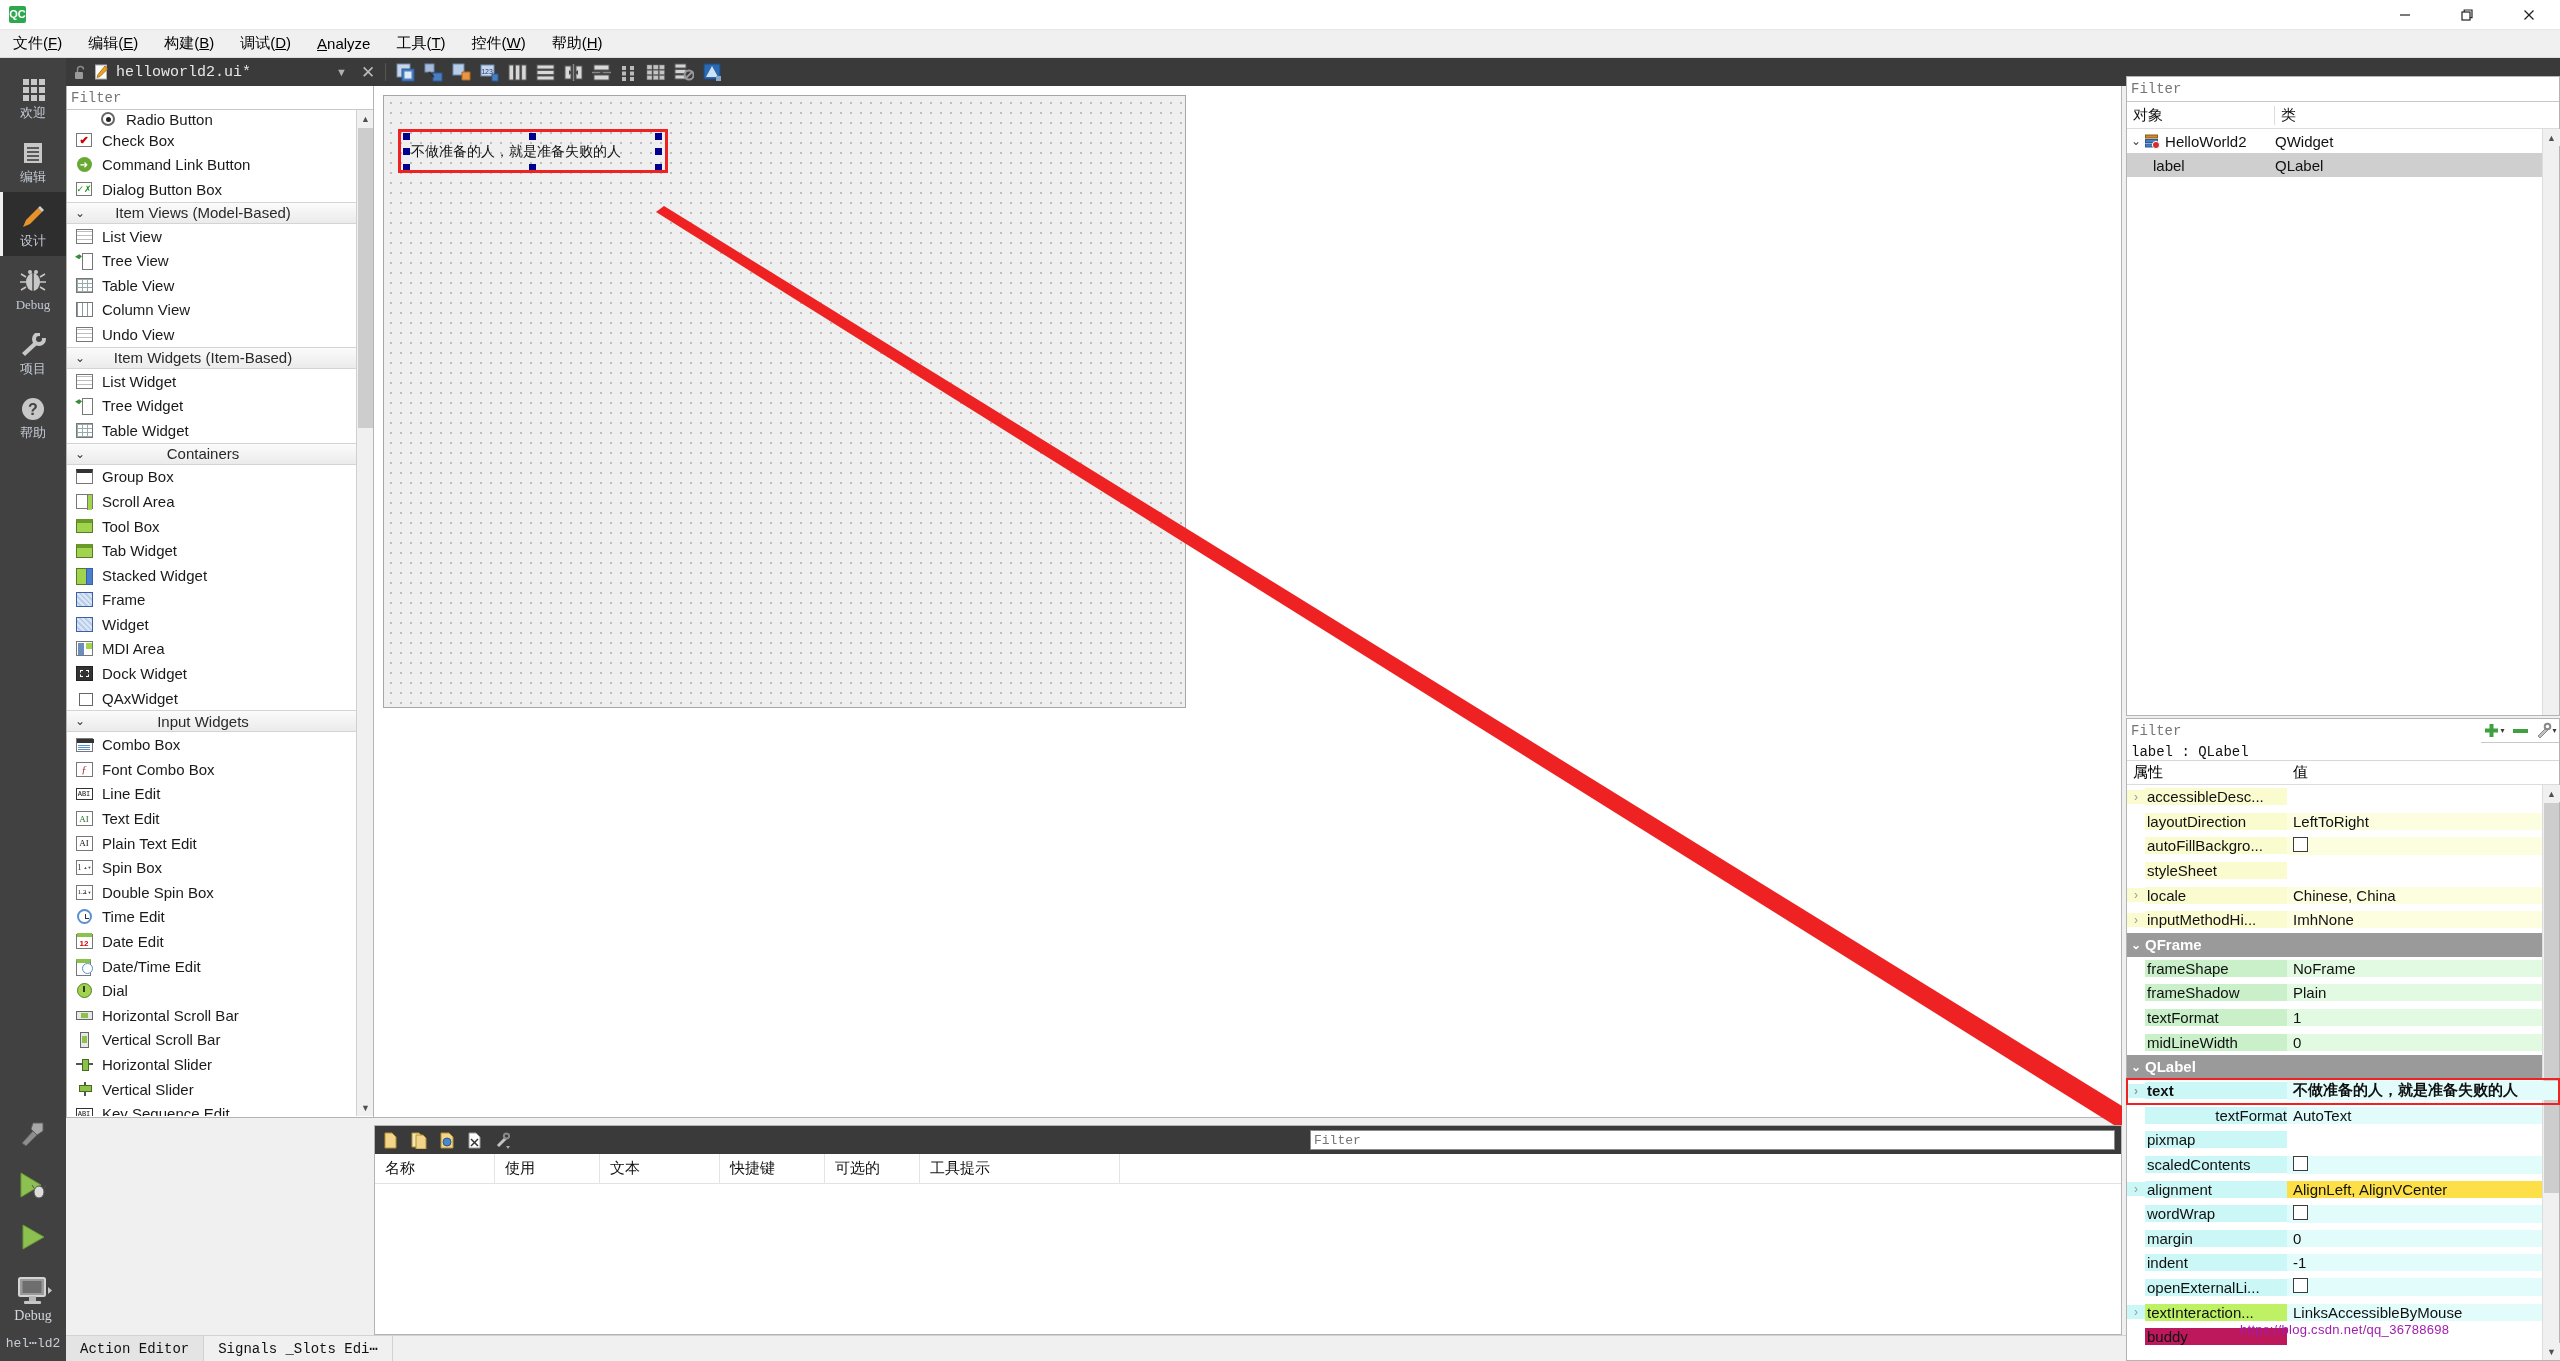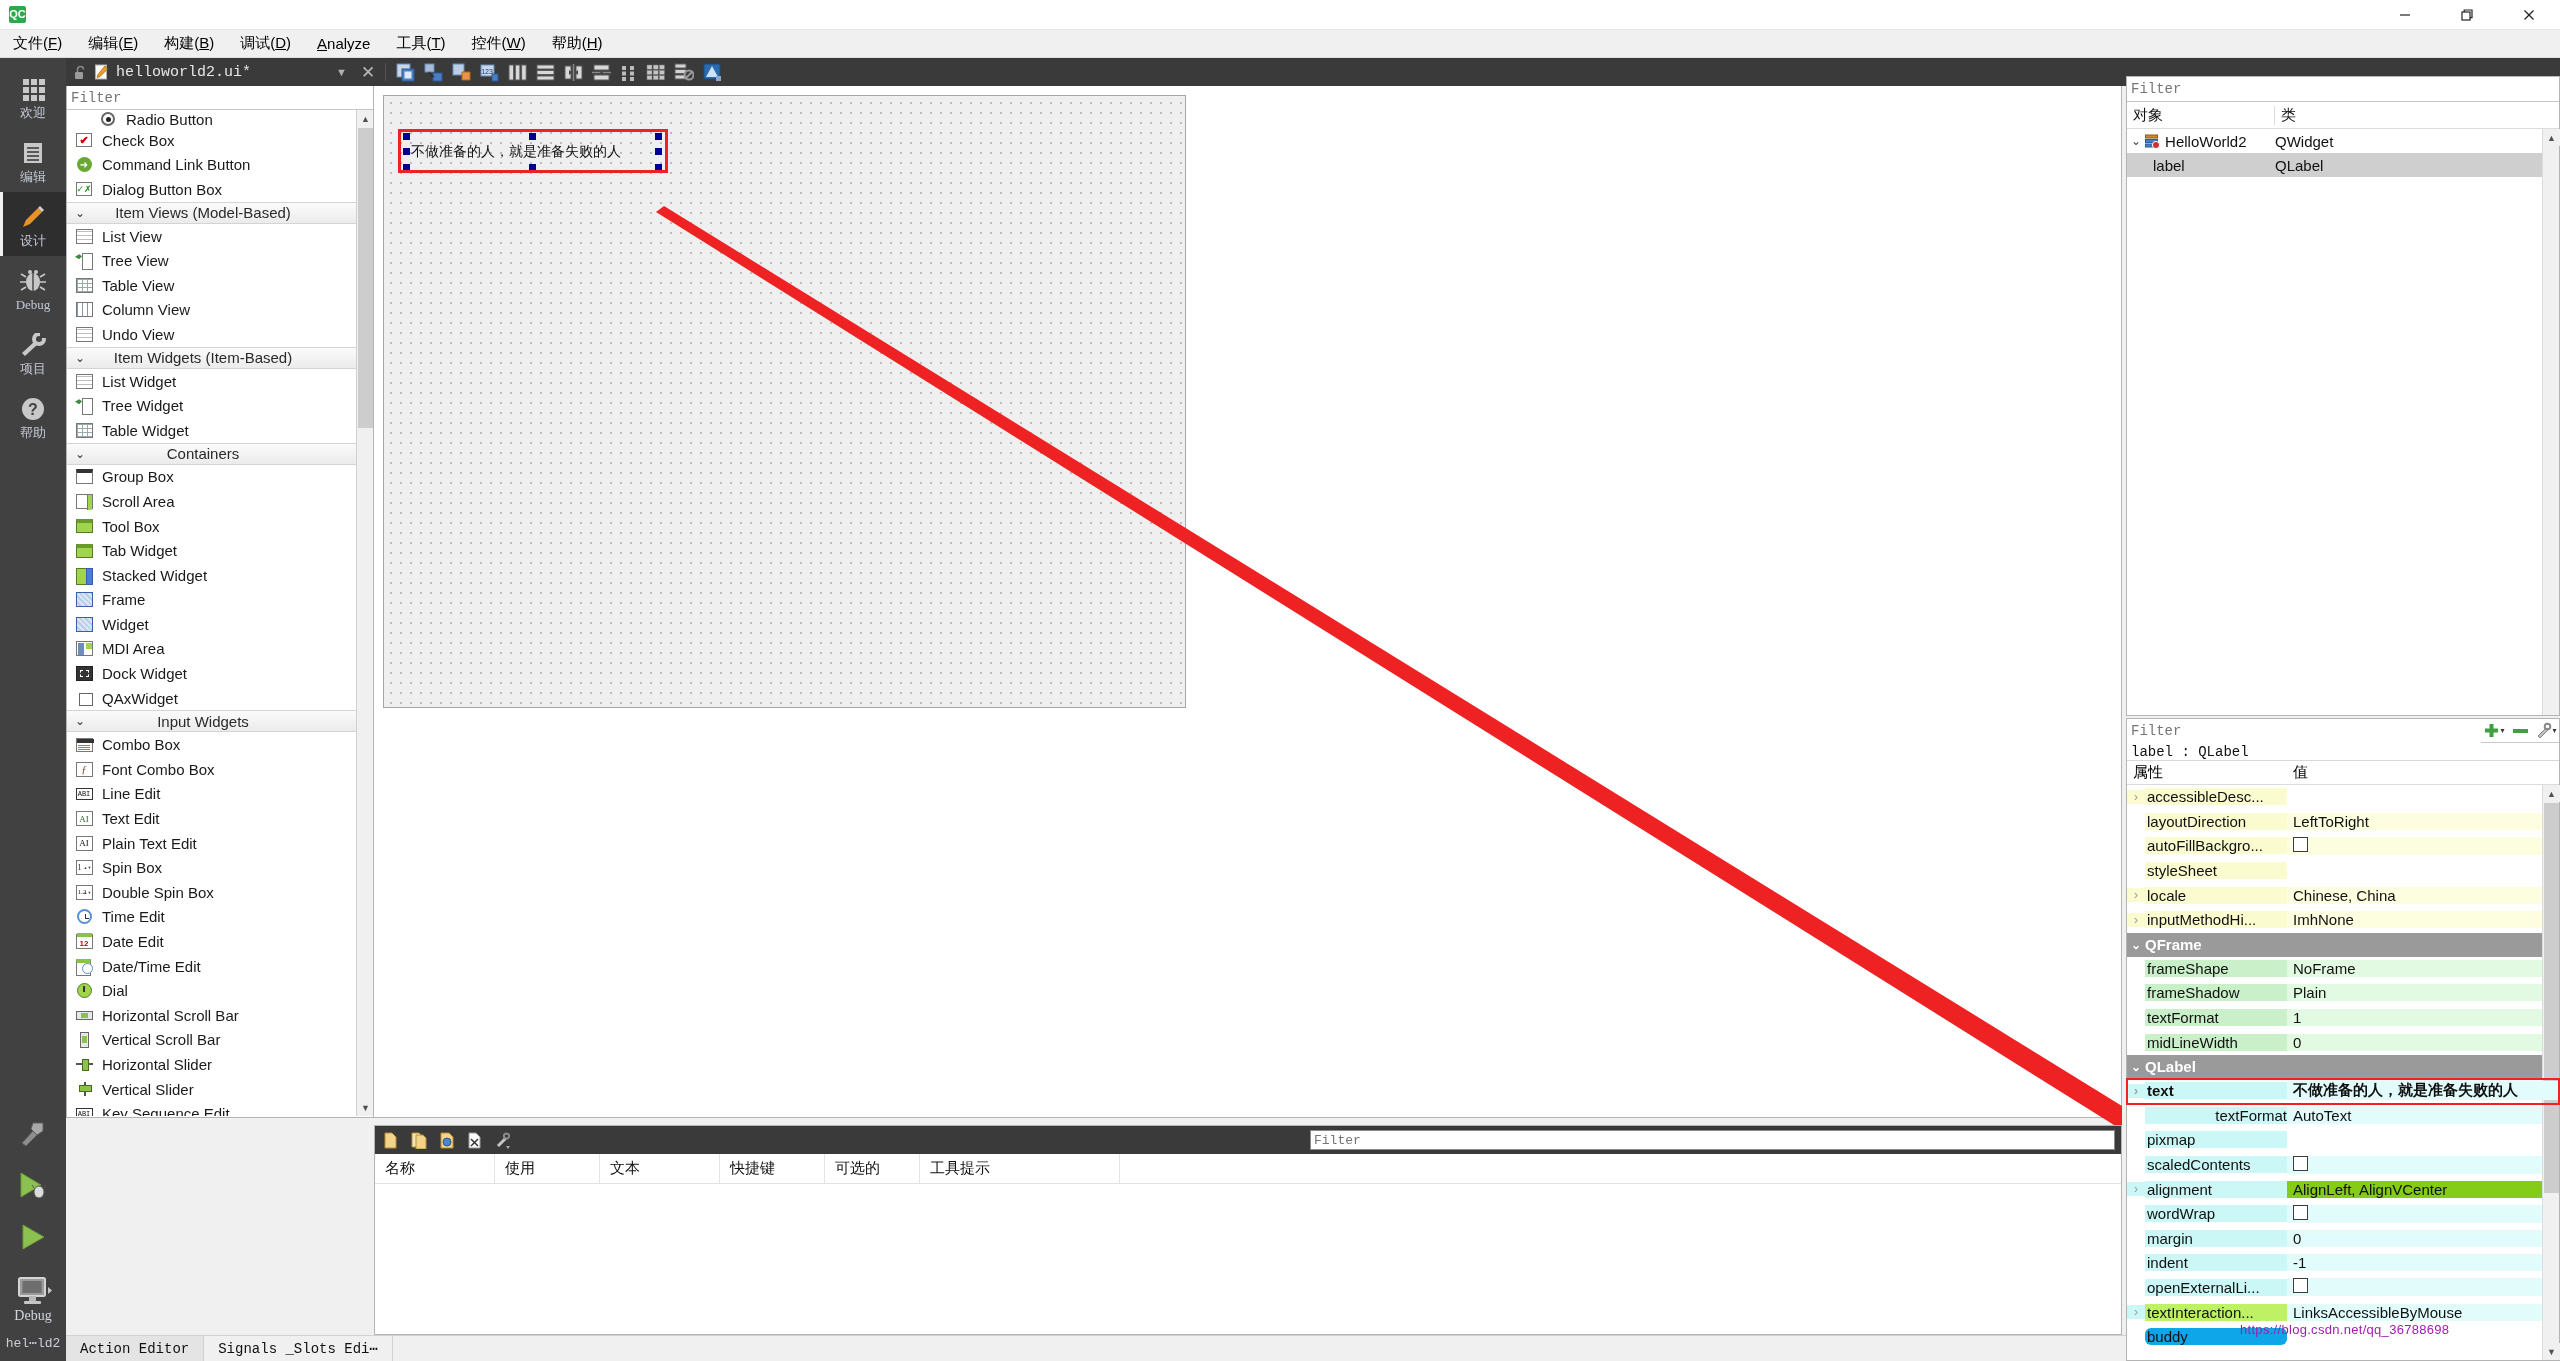--- a/index.html
+++ b/index.html
@@ -1044,21 +1044,21 @@
         <span class="pe-val" style="background: rgb(226, 252, 252);"></span>
       </div>
       <div class="pe-row">
         <span class="pe-exp" style="background: rgb(204, 247, 247);"></span>
         <span class="pe-name" style="background: rgb(204, 247, 247);">scaledContents</span>
         <span class="pe-val" style="background: rgb(226, 252, 252);"><span class="pe-check"></span></span>
       </div>
       <div class="pe-row">
         <span class="pe-exp" style="background: rgb(204, 247, 247);">›</span>
         <span class="pe-name" style="background: rgb(204, 247, 247);">alignment</span>
-        <span class="pe-val" style="background: #84cc16;">AlignLeft, AlignVCenter</span>
+        <span class="pe-val" style="background: #fde047;">AlignLeft, AlignVCenter</span>
       </div>
       <div class="pe-row">
         <span class="pe-exp" style="background: rgb(204, 247, 247);"></span>
         <span class="pe-name" style="background: rgb(204, 247, 247);">wordWrap</span>
         <span class="pe-val" style="background: rgb(226, 252, 252);"><span class="pe-check"></span></span>
       </div>
       <div class="pe-row">
         <span class="pe-exp" style="background: rgb(204, 247, 247);"></span>
         <span class="pe-name" style="background: rgb(204, 247, 247);">margin</span>
         <span class="pe-val" style="background: rgb(226, 252, 252);">0</span>
@@ -1073,21 +1073,21 @@
         <span class="pe-name" style="background: rgb(204, 247, 247);">openExternalLi...</span>
         <span class="pe-val" style="background: rgb(226, 252, 252);"><span class="pe-check"></span></span>
       </div>
       <div class="pe-row">
         <span class="pe-exp" style="background: rgb(204, 247, 247);">›</span>
         <span class="pe-name" style="background: #bef264;">textInteraction...</span>
         <span class="pe-val" style="background: rgb(226, 252, 252);">LinksAccessibleByMouse</span>
       </div>
       <div class="pe-row">
         <span class="pe-exp" style="background: rgb(204, 247, 247);"></span>
-        <span class="pe-name" style="background: #0ea5e9; border-radius: 6px;">buddy</span>
+        <span class="pe-name" style="background: #be185d;">buddy</span>
         <span class="pe-val" style="background: rgb(226, 252, 252);"></span>
       </div>
     </div>
   <div id="pe-scroll">
     <div class="sb-arrow">▲</div>
     <div id="pe-thumb" style="top:18px;height:390px;"></div>
     <div class="sb-arrow" style="position:absolute;bottom:0;">▼</div>
   </div>
 </div>
 

